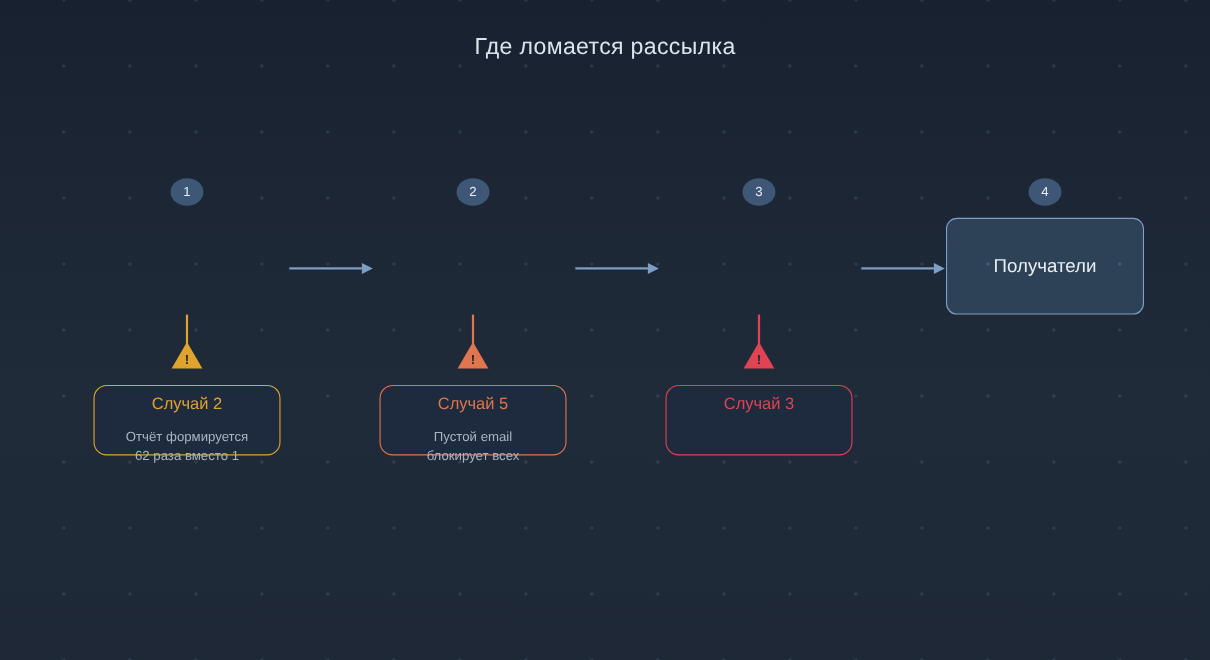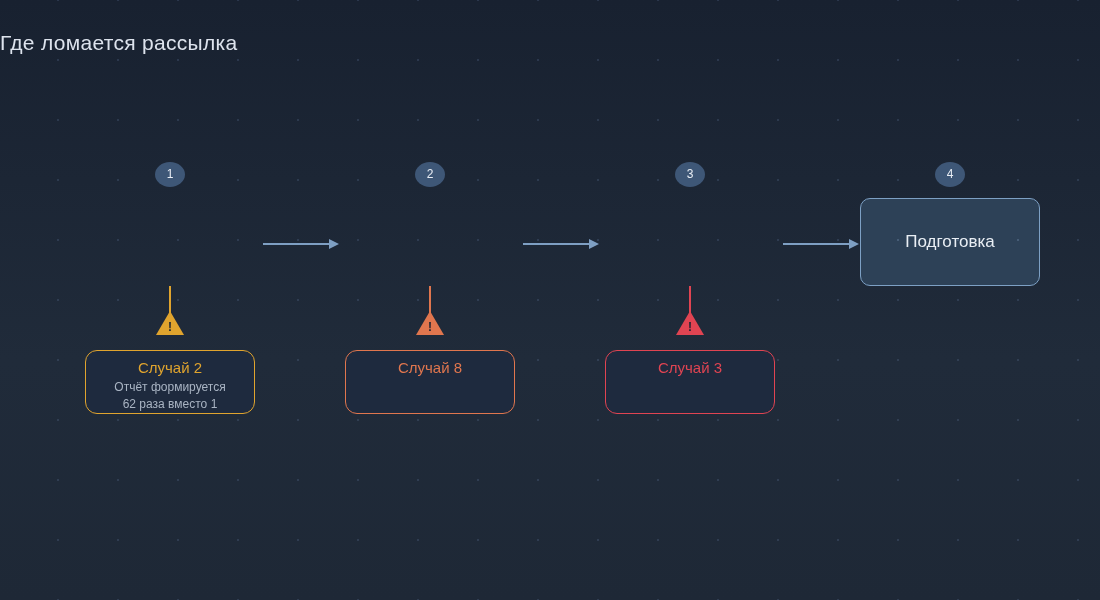--- a/index.html
+++ b/index.html
@@ -12,20 +12,21 @@
       linear-gradient(#182130, #202b3a 60%, #1e2836);
     background-size: 60px 60px, 100% 100%;
     background-position: 28px 30px, 0 0;
     background-attachment: fixed, fixed;
     position: relative;
   }
 
   .title {
     position: absolute;
     top: 31px; left: 0; width: 1100px;
+    text-align: center;
     font-size: 21px;
     color: #dde3ed;
     letter-spacing: 0.3px;
   }
 
   .col {
     position: absolute;
     top: 162px;
     width: 180px;
     height: 260px;
@@ -121,21 +122,21 @@
     width: 170px; height: 64px;
     background: #1e2a3e;
     border: 1px solid var(--accent);
     border-radius: 12px;
     text-align: center;
     padding-top: 8px;
   }
   .callout .ctitle {
     color: var(--accent);
     font-size: 15px;
-    margin-bottom: 3px;
+    margin-bottom: 13px;
   }
   .callout .cbody {
     color: #a9b4c3;
     font-size: 12px;
     line-height: 1.45;
     white-space: pre-line;
   }
 </style>
 </head>
 <body>
@@ -157,36 +158,38 @@
 </div>
 
 <div class="col col1" style="--accent: #e0764e;">
   <div class="badge">2</div>
   <div class="connector"></div>
   <div class="warn">
     <div class="tri"></div>
     <div class="glyph">!</div>
   </div>
   <div class="callout">
-    <div class="ctitle">Случай 8</div>
+    <div class="ctitle">Случай 5</div>
+    <div class="cbody">Пустой email
+блокирует всех</div>
   </div>
 </div>
 
 <div class="col col2" style="--accent: #e04452;">
   <div class="badge">3</div>
   <div class="connector"></div>
   <div class="warn">
     <div class="tri"></div>
     <div class="glyph">!</div>
   </div>
   <div class="callout">
     <div class="ctitle">Случай 3</div>
   </div>
 </div>
 
 <div class="col col3">
   <div class="badge">4</div>
-  <div class="stepbox">Подготовка</div>
+  <div class="stepbox">Получатели</div>
 </div>
 
 <div class="arrow arrow0"></div>
 <div class="arrow arrow1"></div>
 <div class="arrow arrow2"></div>
 
 </body></html>

